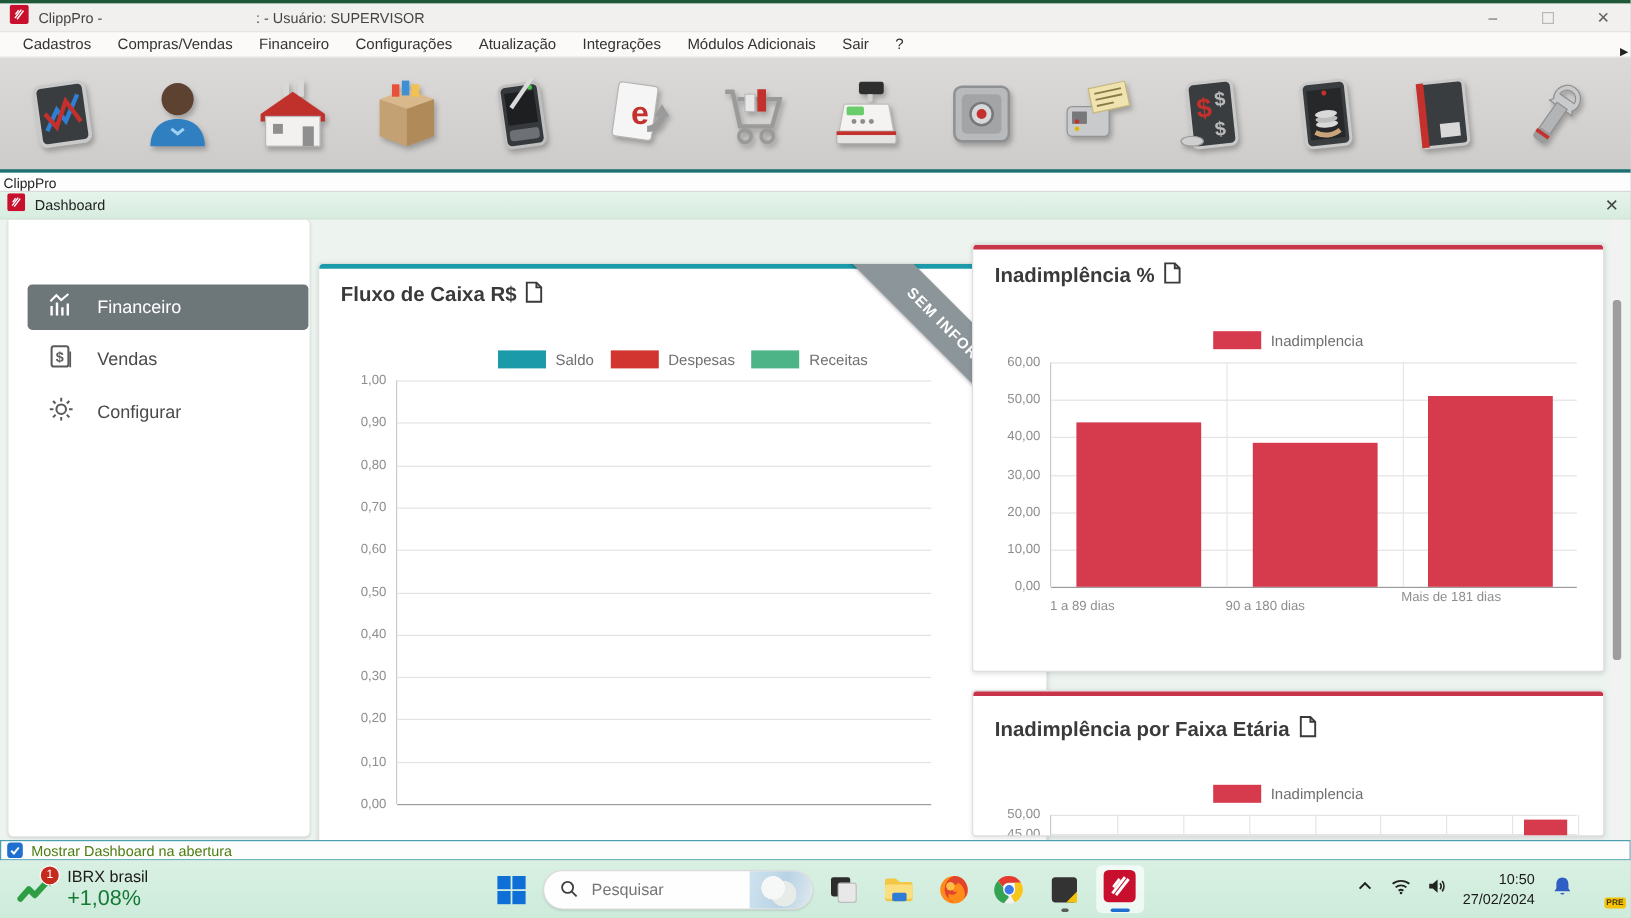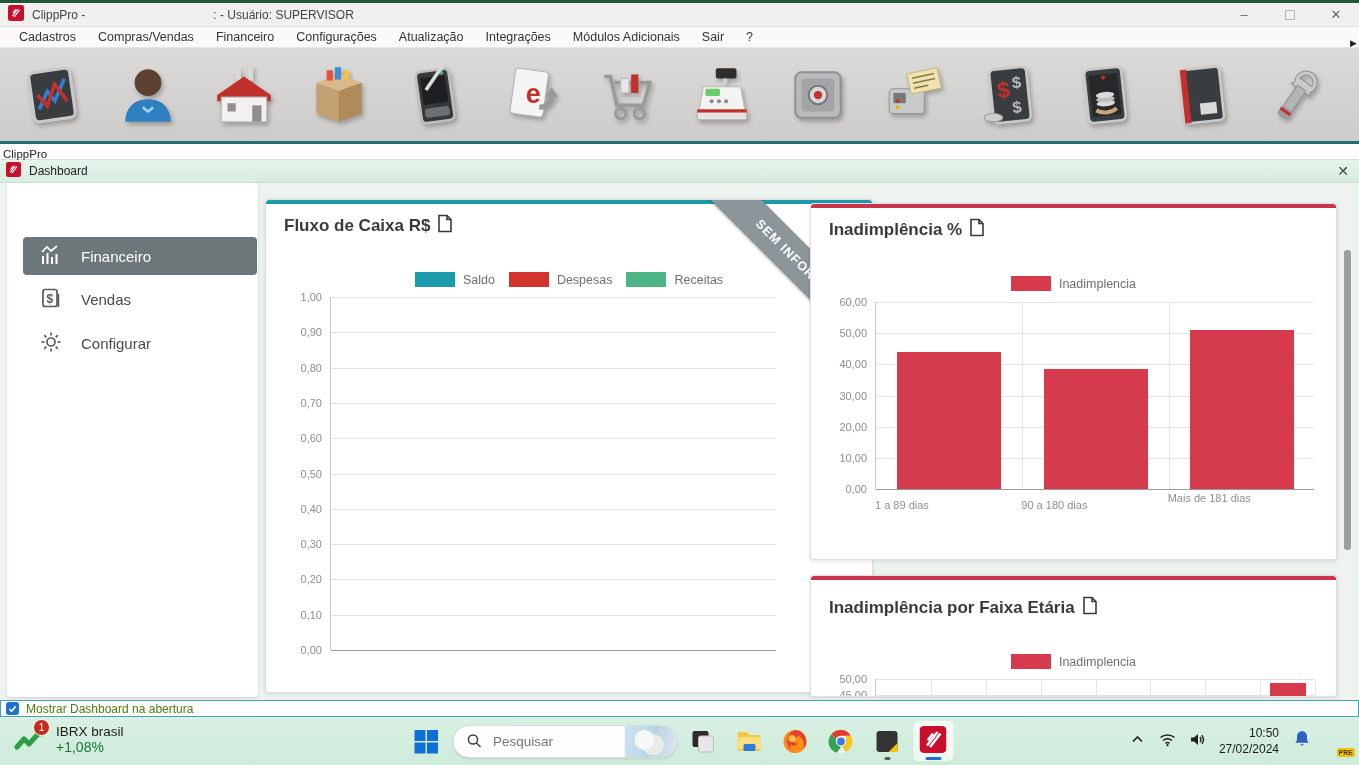--- a/index.html
+++ b/index.html
@@ -74,21 +74,21 @@
   #footer-bar .cbx{width:13px;height:13px;background:#1f6fd0;border-radius:3px;display:flex;align-items:center;justify-content:center;}
   #footer-bar .cbx svg{width:9px;height:9px;}
   #footer-bar label{font-size:12px;color:#4d7c0f;}
 
   
   #taskbar{left:0;top:717px;width:1359px;height:48px;background:linear-gradient(#d9f0e3,#cdebdb);display:flex;align-items:center;}
   #stock-widget{position:absolute;left:14px;top:6px;display:flex;gap:8px;align-items:center;}
   #stock-widget .wicon{position:relative;width:34px;height:32px;}
   #stock-widget .badge{position:absolute;right:-2px;top:-4px;width:17px;height:17px;border-radius:50%;background:#c42b1c;color:#fff;font-size:10px;display:flex;align-items:center;justify-content:center;border:1px solid #fff;}
   #stock-widget .l1{font-size:13.5px;color:#1b1b1b;}
-  #stock-widget .l2{font-size:14px;color:#157a36;}
+  #stock-widget .l2{font-size:18px;color:#157a36;}
   #center-dock{position:absolute;left:50%;top:0;height:48px;transform:translateX(-50%);display:flex;align-items:center;gap:6px;}
   .dock-btn{width:40px;height:40px;display:flex;align-items:center;justify-content:center;border-radius:5px;position:relative;}
   .dock-btn svg{width:27px;height:27px;}
   .dock-btn.active{background:rgba(255,255,255,.65);}
   .run-dot{position:absolute;bottom:1px;left:50%;transform:translateX(-50%);width:6px;height:3px;border-radius:2px;background:#5a5a5a;}
   .run-bar{position:absolute;bottom:1px;left:50%;transform:translateX(-50%);width:16px;height:3px;border-radius:2px;background:#1f6fd0;}
   #search-pill{width:225px;height:33px;background:#fefefe;border:1px solid #dcdcdc;border-radius:17px;display:flex;align-items:center;padding-left:13px;box-shadow:0 1px 2px rgba(0,0,0,.12);overflow:hidden;}
   #search-pill input{border:none;outline:none;font-size:13.5px;color:#3f3f3f;width:120px;background:transparent;font-family:"Liberation Sans",sans-serif;}
   #search-img{margin-left:auto;width:52px;height:33px;border-radius:0 17px 17px 0;background:
     radial-gradient(circle at 38% 45%, #f5f8f7 0 26%, transparent 27%),
@@ -327,21 +327,21 @@
                 <line x1="5.2" y1="5.2" x2="7.3" y2="7.3"></line>
                 <line x1="16.7" y1="16.7" x2="18.8" y2="18.8"></line>
                 <line x1="18.8" y1="5.2" x2="16.7" y2="7.3"></line>
                 <line x1="7.3" y1="16.7" x2="5.2" y2="18.8"></line>
               </g>
             </svg></span>
           <span>Configurar</span>
         </div>
       </div>
 
-    <div class="card" id="card1" style="left:265px;top:16px;width:608px;height:494px;">
+    <div class="card" id="card1" style="left:265px;top:36px;width:608px;height:494px;">
       <div class="topbar" style="background: rgb(27, 154, 170);"></div>
       <div class="ctitle" style="top:14px;">
         <span class="ttl">Fluxo de Caixa R$</span>
           <span class="docic"><svg width="16" height="19" viewBox="0 0 16 19">
               <path d="M2 1.5h8l4 4v12H2z" fill="none" stroke="#3a3a3a" stroke-width="1.6"></path>
               <path d="M10 1.5v4h4" fill="none" stroke="#3a3a3a" stroke-width="1.6"></path>
             </svg></span>
       </div>
       <div class="legend" style="top:72px;">
           <span class="li">

